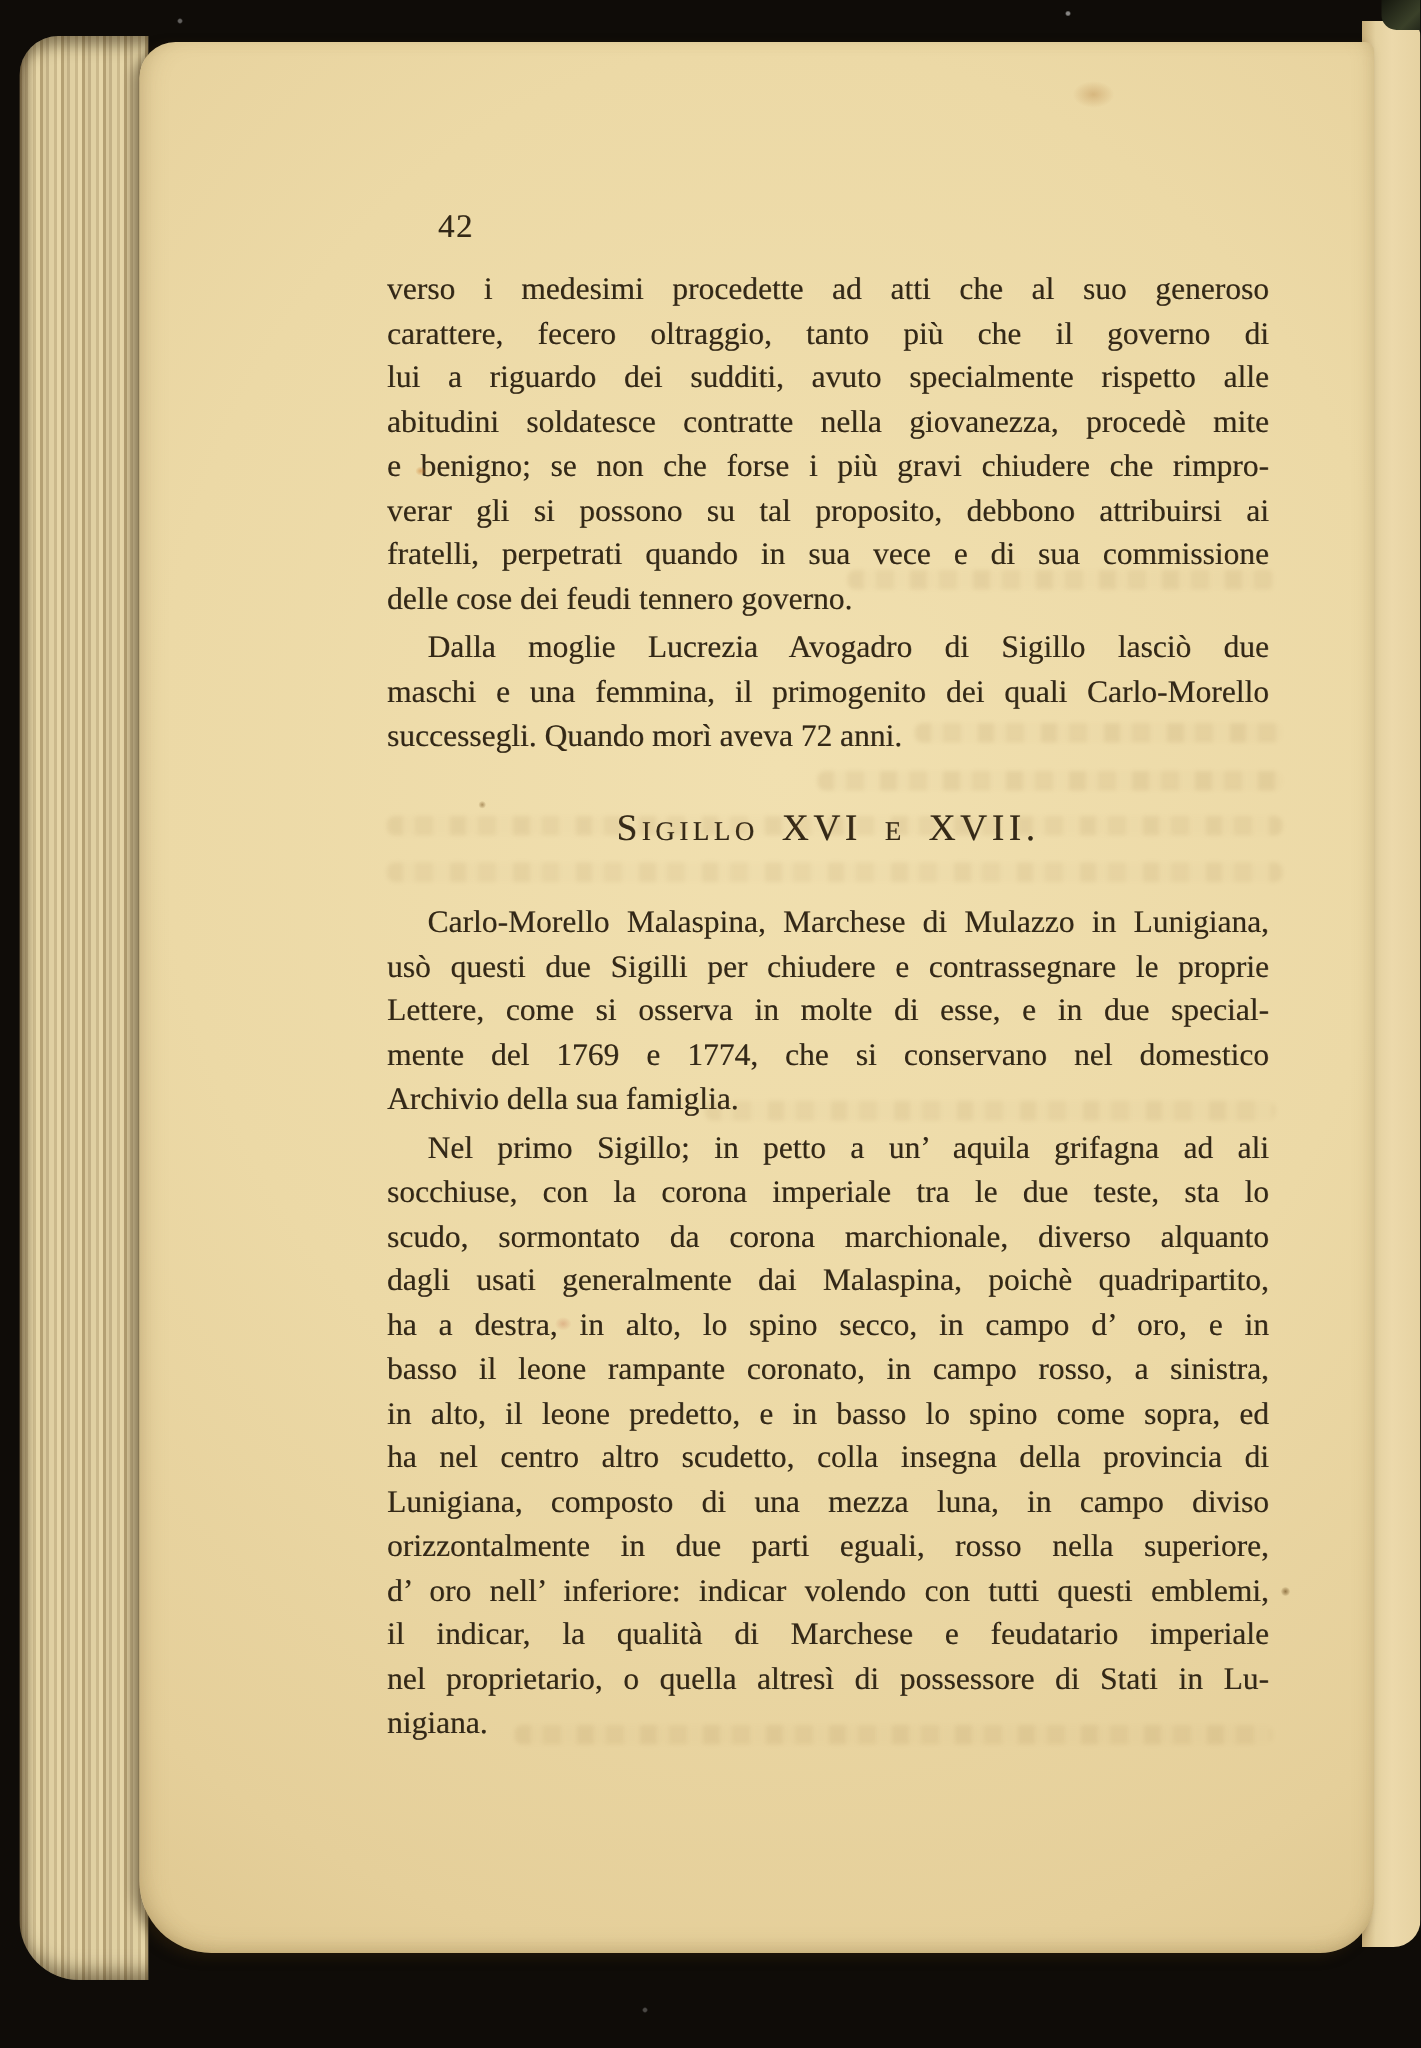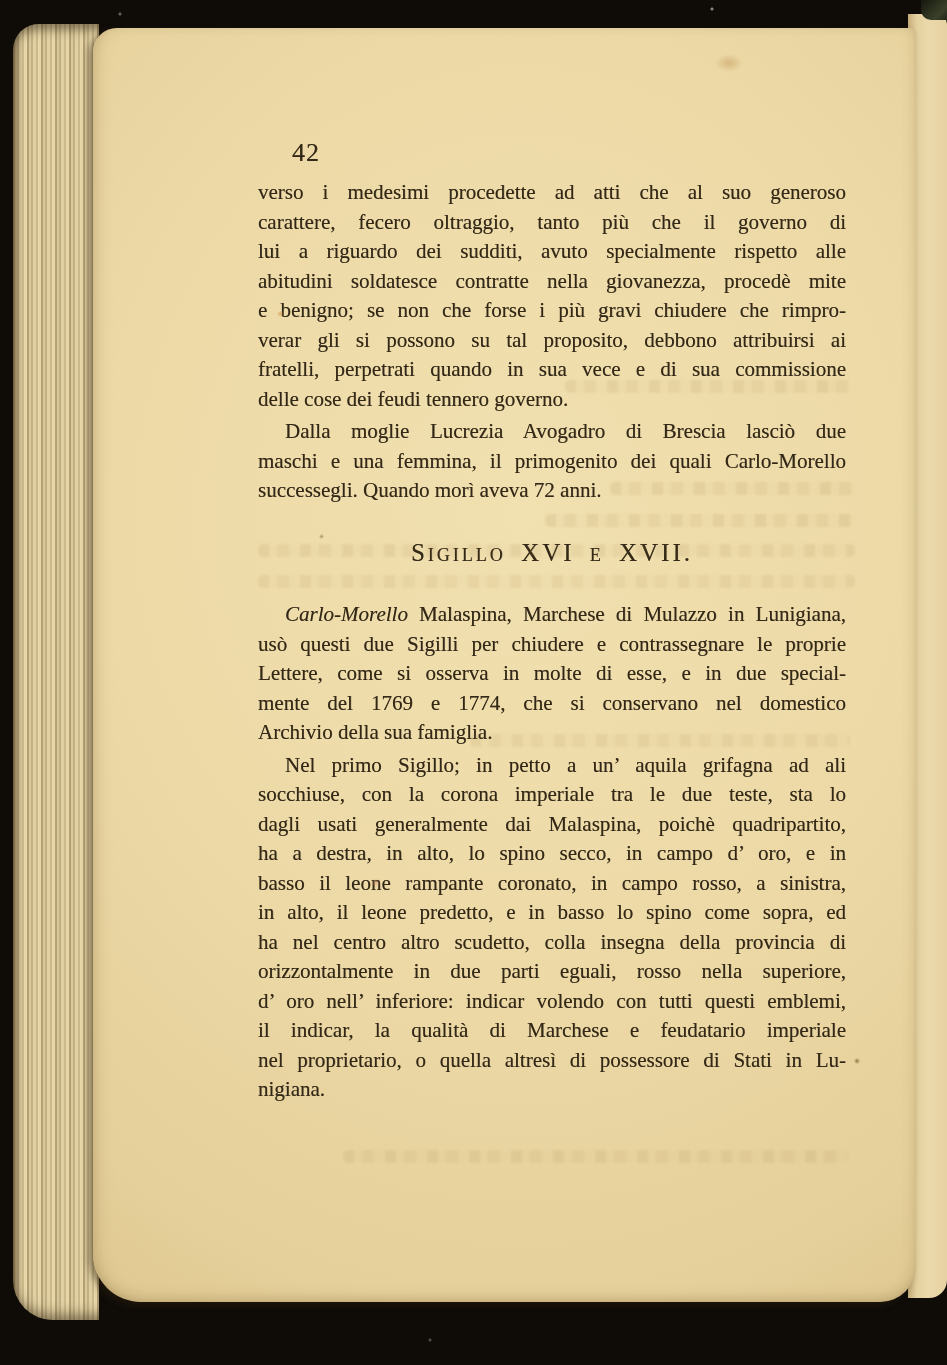--- a/index.html
+++ b/index.html
@@ -44,34 +44,34 @@
         #f1e0b0 0%, #ecd9a6 42%, #e5cf9a 70%, #dcc48c 88%, #d0b578 100%);
     box-shadow:
       -4px 3px 7px rgba(45,32,12,.5),
       inset 10px 0 18px -10px rgba(120,95,50,.35),
       inset -8px 0 16px -10px rgba(120,95,50,.3),
       inset 0 -10px 18px -12px rgba(120,95,50,.4);
     color:#332817;
   }
   .page-number {
     position:absolute; left:199px; top:110px;
-    font-size:26px; letter-spacing:1px;
+    font-size:22px; letter-spacing:1px;
     text-shadow:.3px .3px .4px rgba(40,30,15,.45);
   }
   .text-block {
     position:absolute; left:165px; top:150px; width:588px;
     font-size:21px; line-height:29.5px;
     text-shadow:.3px .3px .4px rgba(40,30,15,.45);
   }
   .para { margin:0; }
   .para + .para { margin-top:3px; }
   .line { text-align:justify; text-align-last:justify; height:29.5px; overflow:hidden; }
   .line.last { text-align-last:left; }
   .line.ind { padding-left:27px; }
-  .it { font-style:italic; }
+  .it { }
   .heading {
     margin:32px 0 33px; text-align-last:center;
     font-variant:small-caps; font-size:25px; letter-spacing:3px; word-spacing:6px;
   }
   
   .ghost {
     position:absolute; height:13px; border-radius:5px; filter:blur(1.3px);
     background:repeating-linear-gradient(90deg,
       rgba(148,113,58,.20) 0 11px, rgba(148,113,58,.04) 11px 19px,
       rgba(148,113,58,.16) 19px 31px, rgba(148,113,58,.03) 31px 42px);
@@ -94,40 +94,42 @@
           <div class="line">verso i medesimi procedette ad atti che al suo generoso</div>
           <div class="line">carattere, fecero oltraggio, tanto più che il governo di</div>
           <div class="line">lui a riguardo dei sudditi, avuto specialmente rispetto alle</div>
           <div class="line">abitudini soldatesce contratte nella giovanezza, procedè mite</div>
           <div class="line">e benigno; se non che forse i più gravi chiudere che rimpro-</div>
           <div class="line">verar gli si possono su tal proposito, debbono attribuirsi ai</div>
           <div class="line">fratelli, perpetrati quando in sua vece e di sua commissione</div>
           <div class="line last">delle cose dei feudi tennero governo.</div>
         </div>
         <div class="para">
-          <div class="line ind">Dalla moglie Lucrezia Avogadro di Brescia lasciò due</div>
+          <div class="line ind">Dalla moglie Lucrezia Avogadro di Sigillo lasciò due</div>
           <div class="line">maschi e una femmina, il primogenito dei quali Carlo-Morello</div>
           <div class="line last">successegli. Quando morì aveva 72 anni.</div>
         </div>
         <div class="heading">Sigillo XVI e XVII.</div>
         <div class="para">
           <div class="line ind"><span class="it">Carlo-Morello</span><span> Malaspina, Marchese di Mulazzo in Lunigiana,</span></div>
           <div class="line">usò questi due Sigilli per chiudere e contrassegnare le proprie</div>
           <div class="line">Lettere, come si osserva in molte di esse, e in due special-</div>
           <div class="line">mente del 1769 e 1774, che si conservano nel domestico</div>
           <div class="line last">Archivio della sua famiglia.</div>
         </div>
         <div class="para">
           <div class="line ind">Nel primo Sigillo; in petto a un’ aquila grifagna ad ali</div>
           <div class="line">socchiuse, con la corona imperiale tra le due teste, sta lo</div>
+          <div class="line">scudo, sormontato da corona marchionale, diverso alquanto</div>
           <div class="line">dagli usati generalmente dai Malaspina, poichè quadripartito,</div>
           <div class="line">ha a destra, in alto, lo spino secco, in campo d’ oro, e in</div>
           <div class="line">basso il leone rampante coronato, in campo rosso, a sinistra,</div>
           <div class="line">in alto, il leone predetto, e in basso lo spino come sopra, ed</div>
           <div class="line">ha nel centro altro scudetto, colla insegna della provincia di</div>
+          <div class="line">Lunigiana, composto di una mezza luna, in campo diviso</div>
           <div class="line">orizzontalmente in due parti eguali, rosso nella superiore,</div>
           <div class="line">d’ oro nell’ inferiore: indicar volendo con tutti questi emblemi,</div>
           <div class="line">il indicar, la qualità di Marchese e feudatario imperiale</div>
           <div class="line">nel proprietario, o quella altresì di possessore di Stati in Lu-</div>
           <div class="line last">nigiana.</div>
         </div>
       </div>
 
     <div class="ghost" style="left:472px; top:352px; width:285px; opacity:.55;"></div>
     <div class="ghost" style="left:517px; top:454px; width:245px; opacity:.6;"></div>

